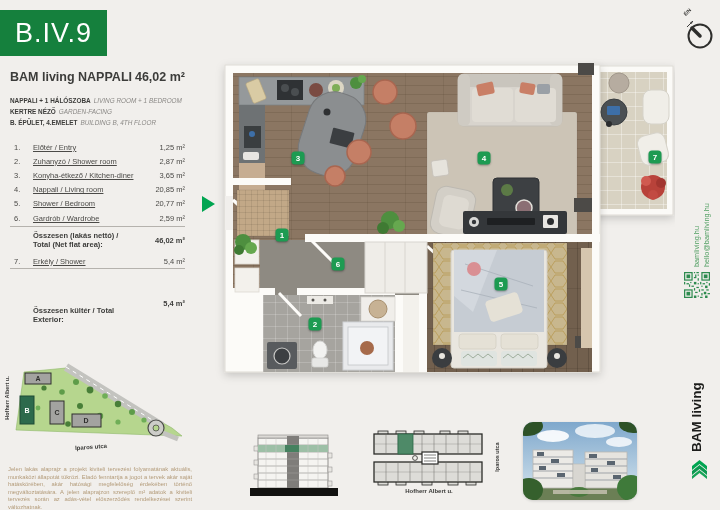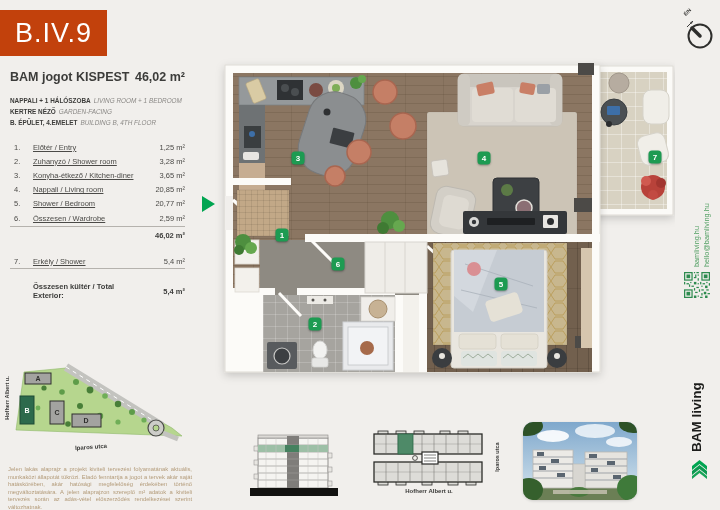--- a/index.html
+++ b/index.html
@@ -1,20 +1,20 @@
 <!DOCTYPE html>
 <html><head>
 <meta charset="utf-8">
 <style>
   html,body{margin:0;padding:0;background:#e8e7e4;}
   .sheet{position:relative;width:720px;height:510px;background:#f1efec;overflow:hidden;
          font-family:"Liberation Sans","DejaVu Sans",sans-serif;color:#3c3c3a;}
   .abs{position:absolute;}
   
-  .unit-badge{position:absolute;left:0;top:10px;width:107px;height:46px;background:#c2410c;
+  .unit-badge{position:absolute;left:0;top:10px;width:107px;height:46px;background:#15803d;
               display:flex;align-items:center;justify-content:center;}
   .unit-badge span{color:#fff;font-size:27px;font-weight:300;letter-spacing:1px;}
   .title-row{position:absolute;left:10px;top:70px;width:175px;display:flex;justify-content:space-between;align-items:baseline;}
   .title-row .proj{font-size:12.5px;font-weight:bold;}
   .title-row .area{font-size:12.5px;font-weight:bold;}
   .features{position:absolute;left:10px;top:96px;width:202px;}
   .feat{font-size:6.4px;line-height:10.8px;white-space:nowrap;}
   .feat b{color:#3c3c3a;}
   .feat i{color:#8a8885;margin-left:3px;font-style:italic;}
   .rtable{position:absolute;left:10px;width:175px;}
@@ -63,77 +63,78 @@
 </head>
 <body>
 
 <div class="sheet">
 
   <div class="unit-badge">
     <span>B.IV.9</span>
   </div>
 
   <div class="title-row">
-    <span class="proj">BAM jogot KISPEST</span>
+    <span class="proj">BAM living NAPPALI</span>
     <span class="area">46,02 m²</span>
   </div>
 
   <div class="features">
     <div class="feat"><b>NAPPALI + 1 HÁLÓSZOBA</b><i>LIVING ROOM + 1 BEDROOM</i></div>
     <div class="feat"><b>KERTRE NÉZŐ</b><i>GARDEN-FACING</i></div>
     <div class="feat"><b>B. ÉPÜLET, 4.EMELET</b><i>BUILDING B, 4TH FLOOR</i></div>
   </div>
 
   <div class="rtable" style="top:140px;">
     <div class="row">
         <span class="no">1.</span>
         <span class="nm">Előtér / Entry</span>
         <span class="ar">1,25 m²</span>
       </div>
     <div class="row">
         <span class="no">2.</span>
         <span class="nm">Zuhanyzó / Shower room</span>
-        <span class="ar">3,28 m²</span>
+        <span class="ar">2,87 m²</span>
       </div>
     <div class="row">
         <span class="no">3.</span>
         <span class="nm">Konyha-étkező / Kitchen-diner</span>
         <span class="ar">3,65 m²</span>
       </div>
     <div class="row">
         <span class="no">4.</span>
         <span class="nm">Nappali / Living room</span>
         <span class="ar">20,85 m²</span>
       </div>
     <div class="row">
         <span class="no">5.</span>
         <span class="nm">Shower / Bedroom</span>
         <span class="ar">20,77 m²</span>
       </div>
     <div class="row">
         <span class="no">6.</span>
-        <span class="nm">Összesen / Wardrobe</span>
+        <span class="nm">Gardrób / Wardrobe</span>
         <span class="ar">2,59 m²</span>
       </div>
   </div>
 
   <div class="sum" style="top:226px;">
+    <span class="lbl">Összesen (lakás nettó) / Total (Net flat area):</span>
     <span class="val">46,02 m²</span>
   </div>
 
   <div class="rtable" style="top:254px;">
     <div class="row" style="border-bottom:1px solid #b5b2ad;">
       <span class="no">7.</span>
       <span class="nm">Erkély / Shower</span>
       <span class="ar">5,4 m²</span>
     </div>
   </div>
 
   <div class="sum" style="top:278px;border-top:none;">
-    <span class="lbl" style="width:130px;">Összesen kültér / Total Exterior:</span>
+    <span class="lbl" style="width:130px;margin-top:24px;">Összesen kültér / Total Exterior:</span>
     <span class="val">5,4 m²</span>
   </div>
 
   <div class="play-arrow"></div>
 
   <svg class="abs" style="left:215px;top:50px;" width="460" height="360" viewBox="0 0 460 360">
     <defs>
       <filter id="ds" x="-20%" y="-20%" width="140%" height="140%">
         <feDropShadow dx="0" dy="3" stdDeviation="4" flood-color="#000" flood-opacity="0.18"></feDropShadow>
       </filter>

